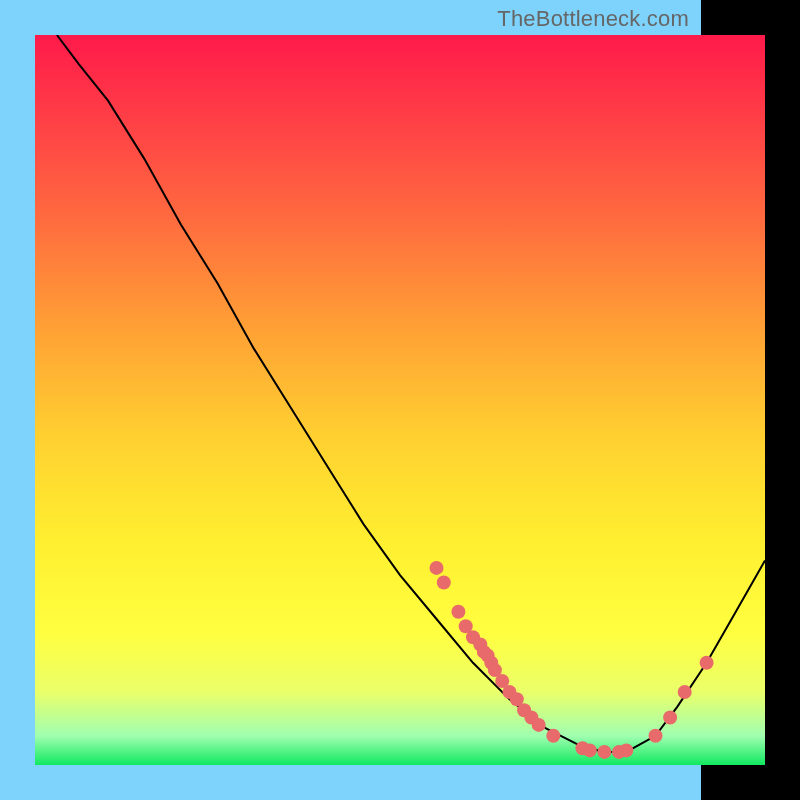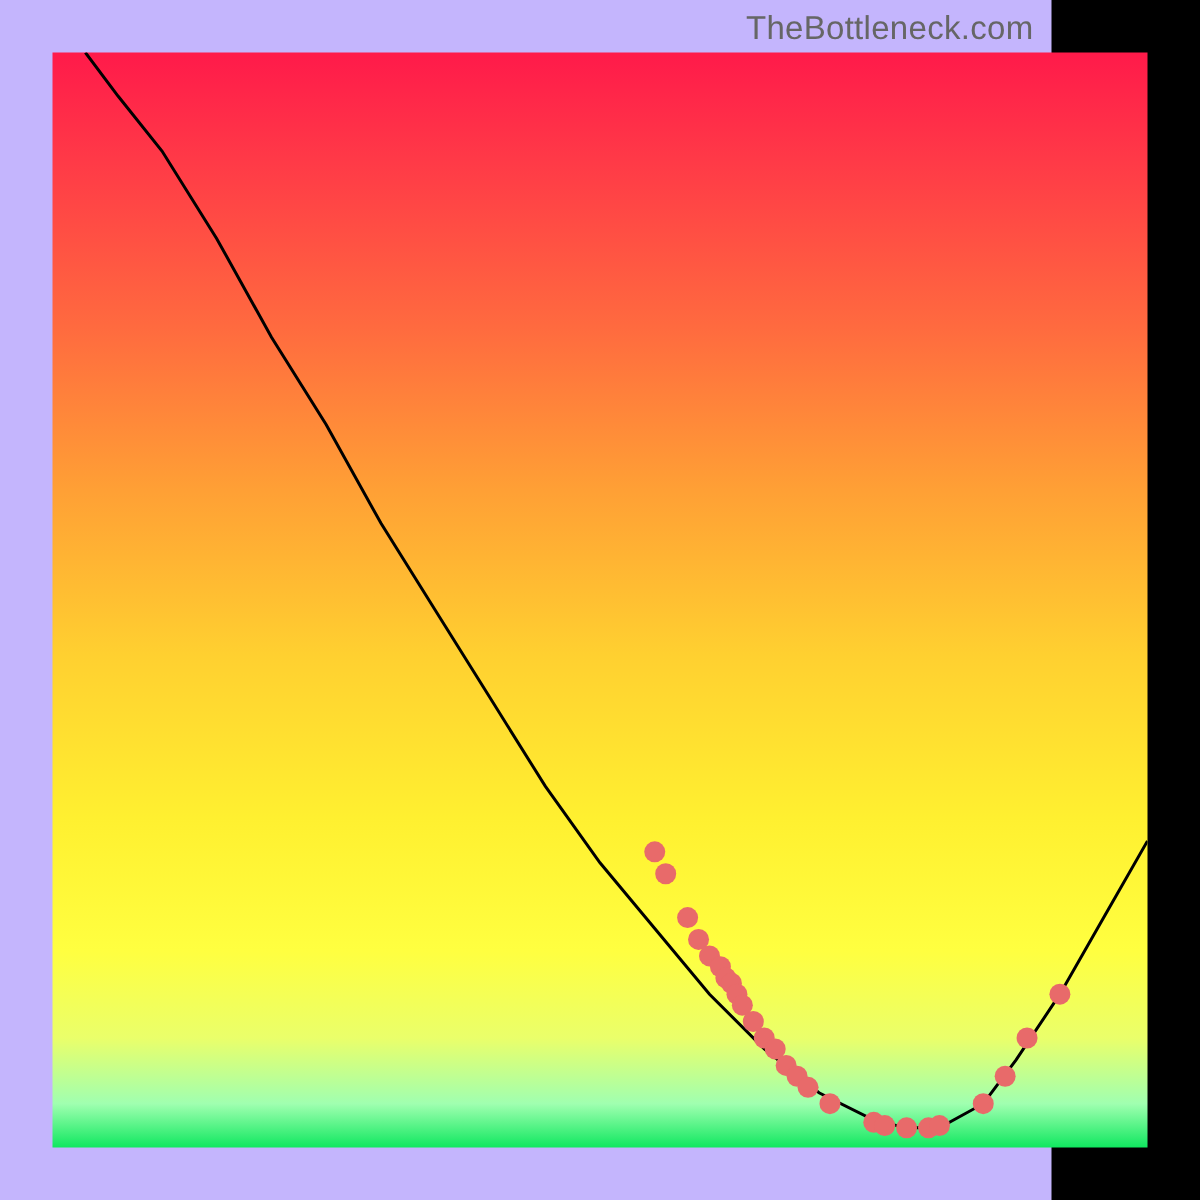--- a/index.html
+++ b/index.html
@@ -1,20 +1,20 @@
 <!DOCTYPE html>
 <html><head>
 <meta charset="utf-8">
 <style>
   * { margin: 0; padding: 0; box-sizing: border-box; }
   body { width: 800px; height: 800px; overflow: hidden; background: #000; font-family: Arial, sans-serif; }
   .outer {
     width: 701px;
     height: 800px;
-    background: #c4b5fd;
+    background: #7dd3fc;
     position: relative;
   }
   .watermark {
     position: absolute;
     top: 6px;
     right: 12px;
     color: #666;
     font-size: 22px;
     font-weight: 500;
     letter-spacing: 0.2px;

